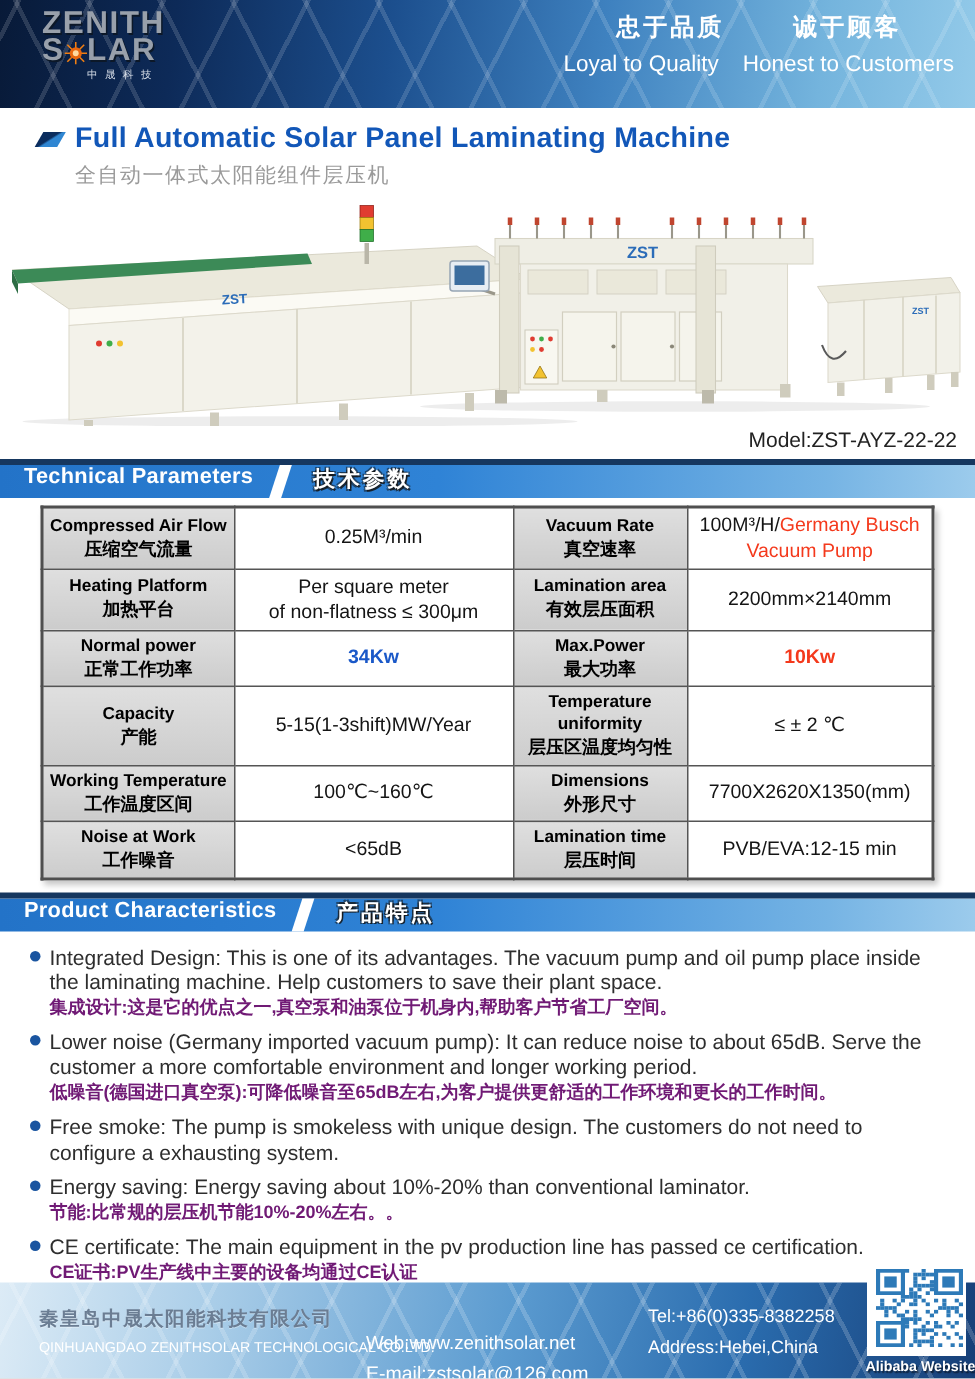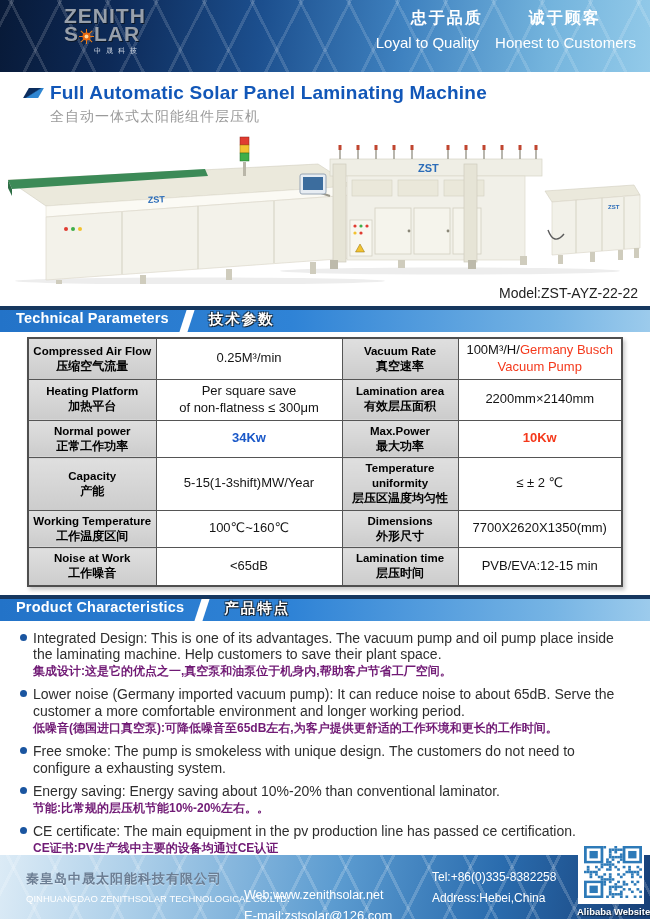--- a/index.html
+++ b/index.html
@@ -5,21 +5,21 @@
   html,body{margin:0;padding:0;}
   body{font-family:"Liberation Sans","DejaVu Sans",sans-serif;background:#888;}
   .page{width:650px;height:919px;position:relative;overflow:hidden;background:#fff;margin:0 auto;}
 
   
   .header{position:relative;height:72px;
     background:
       repeating-linear-gradient(63deg, rgba(255,255,255,0) 0 40px, rgba(255,255,255,.14) 40px 43px),
       repeating-linear-gradient(-63deg, rgba(255,255,255,0) 0 40px, rgba(255,255,255,.14) 40px 43px),
       linear-gradient(97deg,#081a38 0%,#0d2a58 18%,#1c4f8e 40%,#3f82c0 62%,#74b4dd 84%,#93cae9 100%);}
-  .logo{position:absolute;left:28px;top:5px;line-height:1;margin-left:36px;}
+  .logo{position:absolute;left:28px;top:5px;line-height:1;}
   .logo .l1{font-size:21px;font-weight:bold;letter-spacing:1px;color:#98a0ab;text-shadow:1px 1px 0 #0c1828;}
   .logo .l2{font-size:21px;font-weight:bold;letter-spacing:1px;color:#98a0ab;text-shadow:1px 1px 0 #0c1828;margin-top:-3px;display:flex;align-items:center;}
   .logo .sun{display:inline-block;width:15px;height:15px;margin:0 0px;}
   .logo .sub{font-size:7px;color:#d7dee8;letter-spacing:5px;margin:3px 0 0 30px;}
   .slogans{position:absolute;right:14px;top:8px;text-align:center;color:#fff;}
   .slogans .cn{display:flex;gap:46px;justify-content:center;font-size:16px;font-weight:bold;letter-spacing:2px;}
   .slogans .en{display:flex;gap:16px;justify-content:center;font-size:15px;margin-top:5px;}
 
   
   .titleblock{padding:10px 0 0 26px;height:46px;}
@@ -254,21 +254,21 @@
     <tbody>
       <tr>
         <td class="lbl"><span>Compressed Air Flow</span><span class="blockline cnl">压缩空气流量</span></td>
         <td class="val">0.25M³/min</td>
         <td class="lbl"><span>Vacuum Rate</span><span class="blockline cnl">真空速率</span></td>
         <td class="val"><span>100M³/H/</span><span class="v-red">Germany Busch Vacuum Pump</span></td>
       </tr>
       <tr>
         <td class="lbl"><span>Heating Platform</span><span class="blockline cnl">加热平台</span></td>
         <td class="val">
-            <span class="blockline">Per square save</span>
+            <span class="blockline">Per square meter</span>
             <span class="blockline">of non-flatness ≤ 300μm</span>
           </td>
         <td class="lbl"><span>Lamination area</span><span class="blockline cnl">有效层压面积</span></td>
         <td class="val">2200mm×2140mm</td>
       </tr>
       <tr>
         <td class="lbl"><span>Normal power</span><span class="blockline cnl">正常工作功率</span></td>
         <td class="val"><span class="v-blue">34Kw</span></td>
         <td class="lbl"><span>Max.Power</span><span class="blockline cnl">最大功率</span></td>
         <td class="val"><span class="v-redb">10Kw</span></td>

